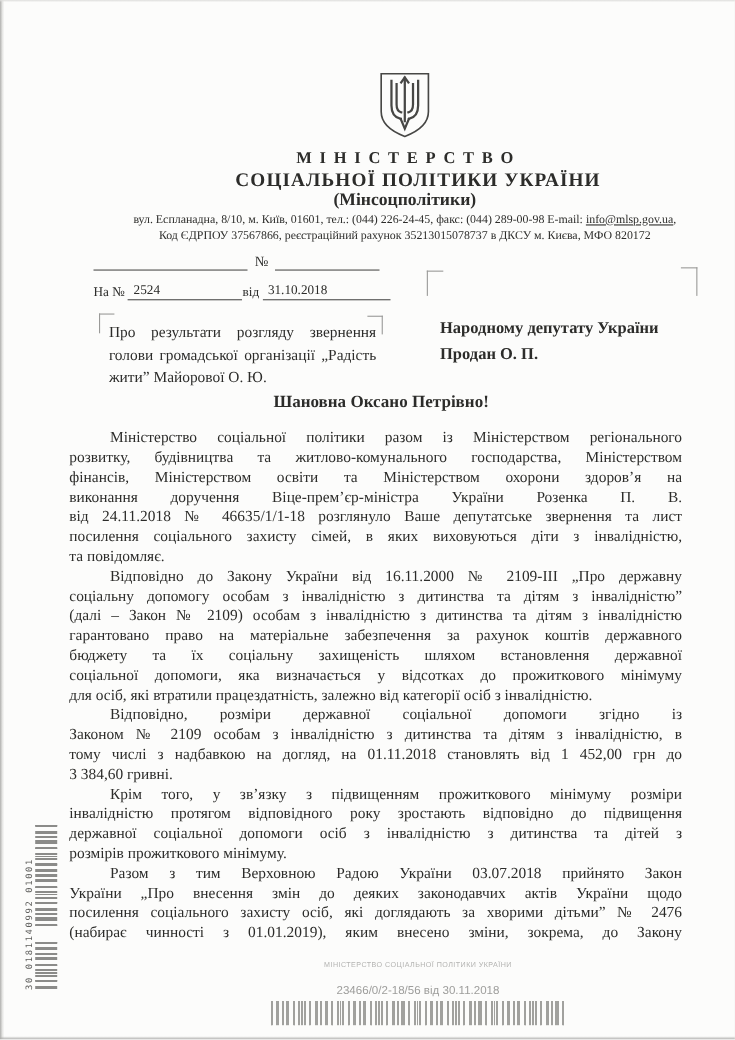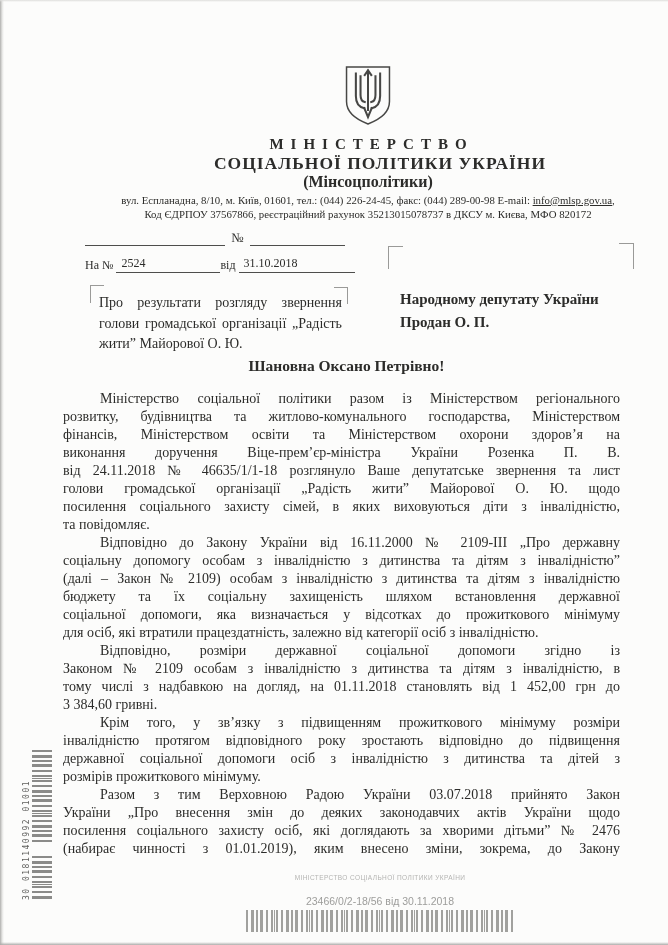--- a/index.html
+++ b/index.html
@@ -121,26 +121,26 @@
     </div>
 
   <div class="salutation">Шановна Оксано Петрівно!</div>
 
   <div class="body-text" id="bodyText">
       <div class="bline indent">Міністерство соціальної політики разом із Міністерством регіонального</div>
       <div class="bline">розвитку, будівництва та житлово-комунального господарства, Міністерством</div>
       <div class="bline">фінансів, Міністерством освіти та Міністерством охорони здоров’я на</div>
       <div class="bline">виконання доручення Віце-прем’єр-міністра України Розенка П. В.</div>
       <div class="bline">від 24.11.2018 № 46635/1/1-18 розглянуло Ваше депутатське звернення та лист</div>
-      <div class="bline">голови громадської організації „Радість жити” Майорової О. Ю. щодо</div>
       <div class="bline">посилення соціального захисту сімей, в яких виховуються діти з інвалідністю,</div>
       <div class="bline final">та повідомляє.</div>
       <div class="bline indent">Відповідно до Закону України від 16.11.2000 № 2109-ІІІ „Про державну</div>
       <div class="bline">соціальну допомогу особам з інвалідністю з дитинства та дітям з інвалідністю”</div>
       <div class="bline">(далі – Закон № 2109) особам з інвалідністю з дитинства та дітям з інвалідністю</div>
+      <div class="bline">гарантовано право на матеріальне забезпечення за рахунок коштів державного</div>
       <div class="bline">бюджету та їх соціальну захищеність шляхом встановлення державної</div>
       <div class="bline">соціальної допомоги, яка визначається у відсотках до прожиткового мінімуму</div>
       <div class="bline final">для осіб, які втратили працездатність, залежно від категорії осіб з інвалідністю.</div>
       <div class="bline indent">Відповідно, розміри державної соціальної допомоги згідно із</div>
       <div class="bline">Законом № 2109 особам з інвалідністю з дитинства та дітям з інвалідністю, в</div>
       <div class="bline">тому числі з надбавкою на догляд, на 01.11.2018 становлять від 1 452,00 грн до</div>
       <div class="bline final">3 384,60 гривні.</div>
       <div class="bline indent">Крім того, у зв’язку з підвищенням прожиткового мінімуму розміри</div>
       <div class="bline">інвалідністю протягом відповідного року зростають відповідно до підвищення</div>
       <div class="bline">державної соціальної допомоги осіб з інвалідністю з дитинства та дітей з</div>

